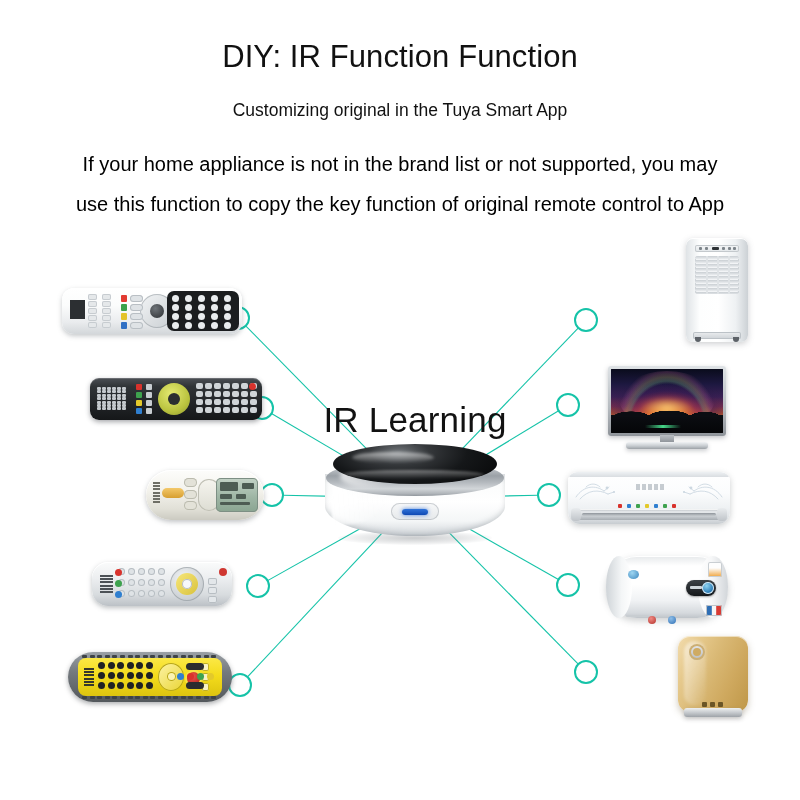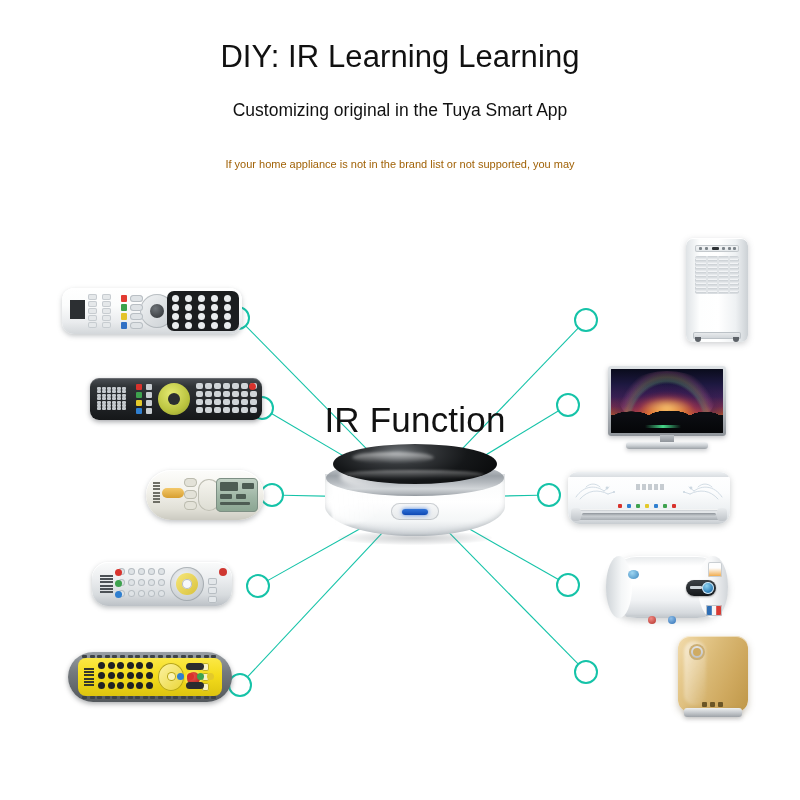--- a/index.html
+++ b/index.html
@@ -20,22 +20,22 @@
   #header-block { position: absolute; left: 0; top: 0; width: 800px; text-align: center; }
   #page-title {
     font-size: 31px; font-weight: 400; color: #111;
     letter-spacing: 0.1px; margin-top: 40px; line-height: 1.1;
   }
   #page-subtitle {
     font-size: 17.5px; font-weight: 400; color: #111;
     margin-top: 27px; line-height: 1.1;
   }
   #body-copy {
-    margin-top: 24px; font-size: 11px; line-height: 40px;
-    color: #a16207; padding: 0 70px;
+    margin-top: 24px; font-size: 20px; line-height: 40px;
+    color: #000000; padding: 0 70px;
   }
   #body-copy .copy-line { display: block; white-space: nowrap; }
 
   
   #diagram { position: absolute; left: 0; top: 0; width: 800px; height: 800px; }
   #connector-layer { position: absolute; left: 0; top: 0; width: 800px; height: 800px; }
 
   
   #hub-wrap { position: absolute; left: 322px; top: 448px; width: 186px; height: 100px; }
   #hub-label {
@@ -327,24 +327,25 @@
   .ap-handle::after { content:""; position:absolute; left:4px; top:4px; width:8px; height:8px; border-radius:50%; background:#cfab63; }
   .ap-logo { position: absolute; left: 24px; bottom: 13px; width: 22px; height: 5px; }
   .ap-logo i { position: absolute; width: 5px; height: 5px; background: #6b5526; border-radius: 1px; }
   .ap-base { position: absolute; left: 6px; top: 72px; width: 58px; height: 9px; border-radius: 3px;
     background: linear-gradient(to bottom, #eef0f1, #c3c7cb 55%, #9ea3a8 100%); box-shadow: 0 2px 4px rgba(95,100,106,0.3); }
 </style>
 </head>
 <body>
 
 <div id="header-block">
-  <div id="page-title">DIY: IR Learning Learning</div>
+  <div id="page-title">DIY: IR Function Function</div>
   <div id="page-subtitle">Customizing original in the Tuya Smart App</div>
   <div id="body-copy">
     <span class="copy-line">If your home appliance is not in the brand list or not supported, you may</span>
+    <span class="copy-line">use this function to copy the key function of original remote control to App</span>
   </div>
 </div>
 
 <div id="diagram">
 
   <svg id="connector-layer" viewBox="0 0 800 800">
     <g id="connector-lines" stroke="#15c3a8" stroke-width="1.1" fill="none">
         <line x1="245.71253946995114" y1="325.84326047791643" x2="382.0919068541857" y2="464.5341425635787"></line>
         <line x1="271.4812763667355" y1="413.5772213921973" x2="365.9269605913255" y2="469.1335062301914"></line>
         <line x1="282.99758014247345" y1="495.2307184645274" x2="335.9603603077113" y2="496.3418257407212"></line>
@@ -364,21 +365,21 @@
         <circle cx="240" cy="685" r="11"></circle>
         <circle cx="586" cy="320" r="11"></circle>
         <circle cx="568" cy="405" r="11"></circle>
         <circle cx="549" cy="495" r="11"></circle>
         <circle cx="568" cy="585" r="11"></circle>
         <circle cx="586" cy="672" r="11"></circle>
       </g>
   </svg>
 
   <div id="hub-wrap">
-    <div id="hub-label">IR Function</div>
+    <div id="hub-label">IR Learning</div>
     <div class="hub-shadow"></div>
     <div class="hub-base"></div>
     <div class="hub-base-sheen"></div>
     <div class="hub-ring"></div>
     <div class="hub-dome"></div>
     <div class="hub-dome-gloss"></div>
     <div class="hub-dome-edge"></div>
     <div class="hub-led-plate"></div>
     <div class="hub-led"></div>
   </div>

